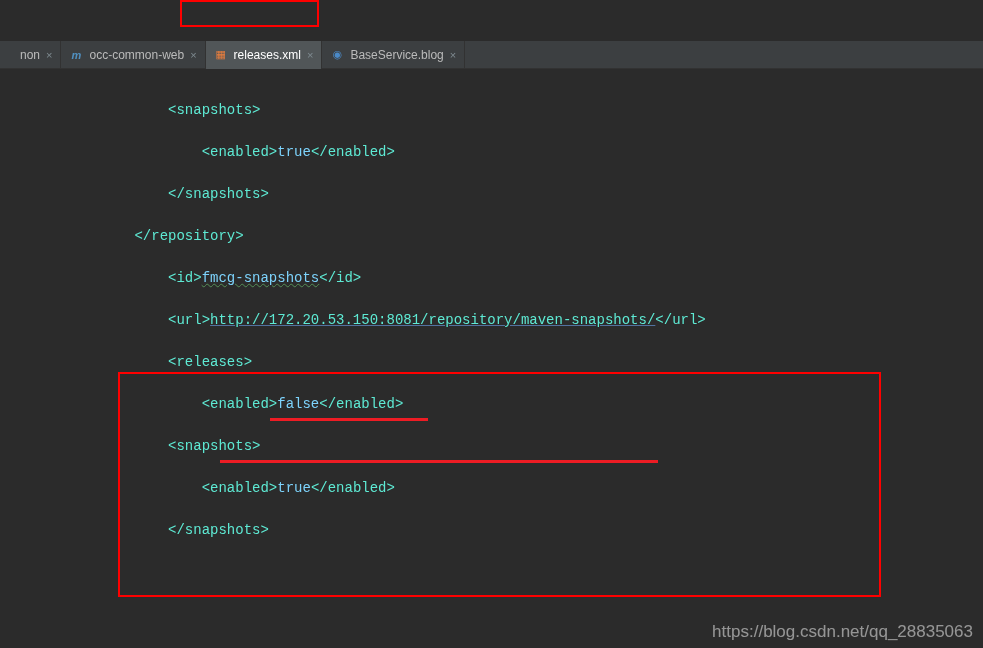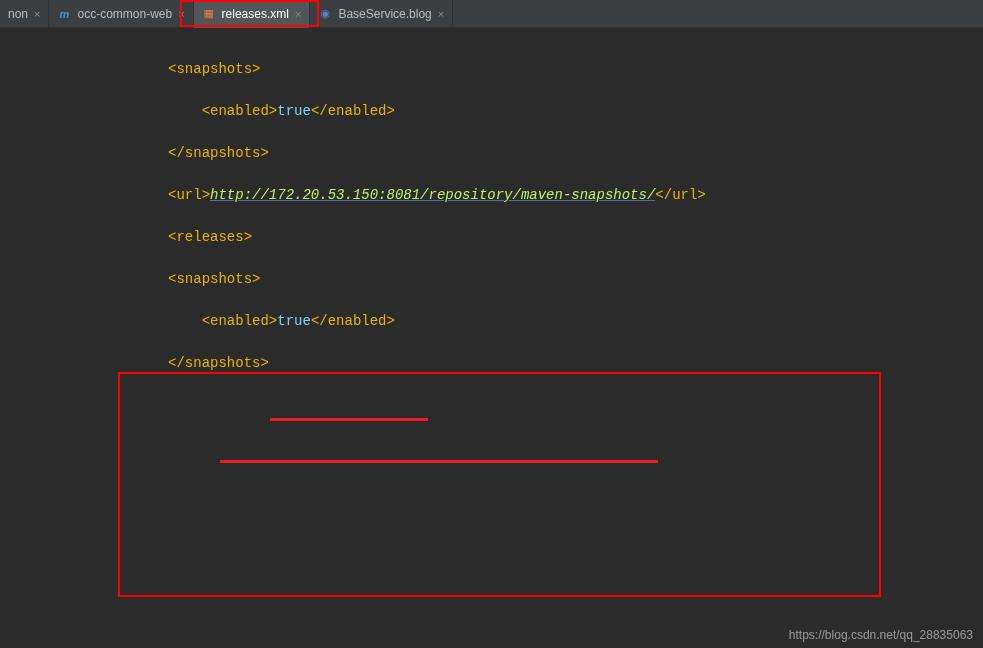--- a/index.html
+++ b/index.html
@@ -12,21 +12,22 @@
     height: 648px;
     overflow: hidden;
     position: relative;
   }
   .tab-bar {
     background: #3c3f41;
     height: 28px;
     display: flex;
     align-items: center;
     border-bottom: 1px solid #323232;
-    padding-left: 0px;
+    padding-left: 12px;
+    margin-top: 41px;
   }
   .tab {
     display: flex;
     align-items: center;
     padding: 0 8px;
     height: 28px;
     color: #bbbbbb;
     font-family: -apple-system, BlinkMacSystemFont, 'Segoe UI', sans-serif;
     font-size: 12px;
     gap: 6px;
@@ -38,23 +39,23 @@
   .tab-icon { font-size: 11px; width: 14px; text-align: center; }
   .icon-m { color: #5090c0; font-weight: bold; font-style: italic; }
   .icon-xml { color: #eb7f3d; }
   .icon-java { color: #4a89c7; }
 
   .editor {
     padding: 10px 0 0 0;
     line-height: 21px;
     white-space: pre;
   }
-  .tag { color: #eab308; }
+  .tag { color: #5eead4; }
   .text { color: #7dd3fc; }
-  .url { color: #bef264; text-decoration: underline; text-decoration-color: #5272a0; font-style: italic; }
+  .url { color: #5eead4; text-decoration: underline; text-decoration-color: #5272a0; }
   .squiggle {
     text-decoration: underline wavy #548f56;
     text-decoration-thickness: 1px;
   }
   .tab-highlight {
     position: absolute;
     border: 2px solid #ff0000;
     top: 0px; left: 180px; width: 139px; height: 27px;
     pointer-events: none; z-index: 10;
   }
@@ -69,21 +70,21 @@
     height: 3px; background: #ed1c24; z-index: 6;
   }
   .ul1 { top: 418px; left: 270px; width: 158px; }
   .ul2 { top: 460px; left: 220px; width: 438px; }
 
   .watermark {
     position: absolute;
     right: 10px; bottom: 6px;
     color: #ffffff; opacity: 0.5;
     font-family: -apple-system, BlinkMacSystemFont, 'Segoe UI', sans-serif;
-    font-size: 12px;
+    font-size: 17px;
     padding-left: 19px;
   }
 </style>
 </head>
 <body>
 
 <div class="tab-bar">
   <div class="tab">
     <span>non</span>
     <span class="close-x">×</span>
@@ -107,22 +108,25 @@
 
 <div class="tab-highlight"></div>
 <div class="block-highlight"></div>
 <div class="red-underline ul1"></div>
 <div class="red-underline ul2"></div>
 
 <div class="editor">
 <div><span>                    </span><span class="tag">&lt;snapshots&gt;</span></div>
 <div><span>                        </span><span class="tag">&lt;enabled&gt;</span><span class="text">true</span><span class="tag">&lt;/enabled&gt;</span></div>
 <div><span>                    </span><span class="tag">&lt;/snapshots&gt;</span></div>
+<div><span>                </span><span class="tag">&lt;/repository&gt;</span></div>
+<div><span>                    </span><span class="tag">&lt;id&gt;</span><span class="text squiggle">fmcg-snapshots</span><span class="tag">&lt;/id&gt;</span></div>
 <div><span>                    </span><span class="tag">&lt;url&gt;</span><span class="url">http://172.20.53.150:8081/repository/maven-snapshots/</span><span class="tag">&lt;/url&gt;</span></div>
 <div><span>                    </span><span class="tag">&lt;releases&gt;</span></div>
+<div><span>                        </span><span class="tag">&lt;enabled&gt;</span><span class="text">false</span><span class="tag">&lt;/enabled&gt;</span></div>
 <div><span>                    </span><span class="tag">&lt;snapshots&gt;</span></div>
 <div><span>                        </span><span class="tag">&lt;enabled&gt;</span><span class="text">true</span><span class="tag">&lt;/enabled&gt;</span></div>
 <div><span>                    </span><span class="tag">&lt;/snapshots&gt;</span></div>
 <div></div>
 
 
 
 
 
 

